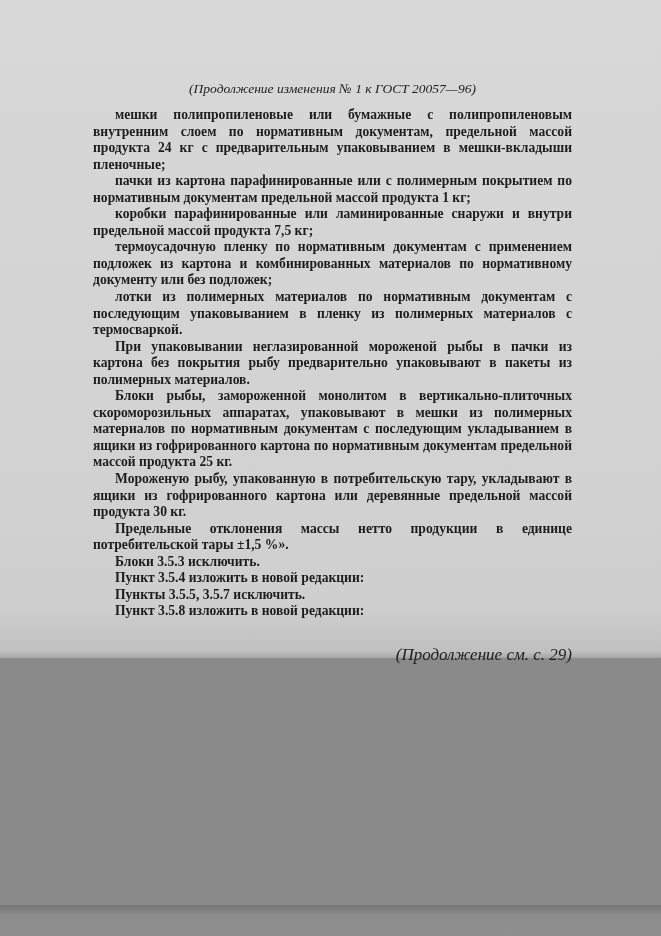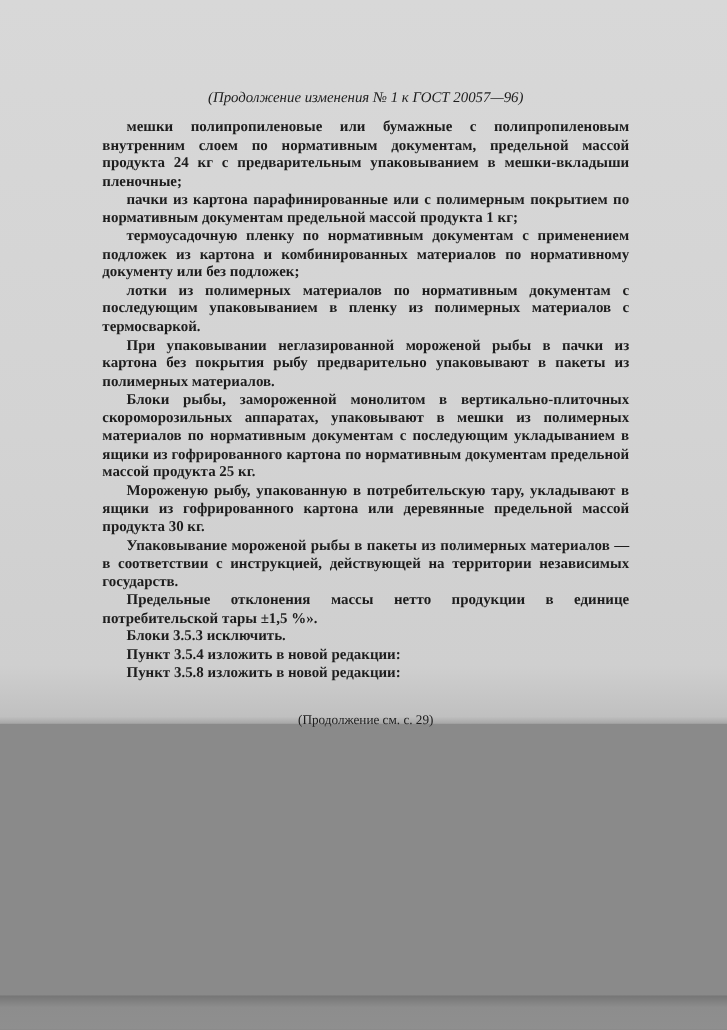--- a/index.html
+++ b/index.html
@@ -50,41 +50,43 @@
     padding: 0;
     text-indent: 22px;
     text-align: justify;
     font-size: 13.6px;
     line-height: 16.55px;
     color: #1d1d1d;
     font-weight: bold;
   }
   .doc-footer {
     margin-top: 26px;
-    text-align: center;
-    font-size: 12px;
+    text-align: right;
+    font-style: italic;
+    font-size: 17px;
     line-height: 17px;
   }
 </style>
 </head>
 <body>
 
 <div class="scan-page">
   <div class="text-column">
     <div class="doc-header">(Продолжение изменения № 1 к ГОСТ 20057—96)</div>
     <div class="doc-body">
       <p>мешки полипропиленовые или бумажные с полипропиленовым внутренним слоем по нормативным документам, предельной массой продукта 24 кг с предварительным упаковыванием в мешки-вкладыши пленочные;</p>
       <p>пачки из картона парафинированные или с полимерным покрытием по нормативным документам предельной массой продукта 1 кг;</p>
+      <p>коробки парафинированные или ламинированные снаружи и внутри предельной массой продукта 7,5 кг;</p>
       <p>термоусадочную пленку по нормативным документам с применением подложек из картона и комбинированных материалов по нормативному документу или без подложек;</p>
       <p>лотки из полимерных материалов по нормативным документам с последующим упаковыванием в пленку из полимерных материалов с термосваркой.</p>
       <p>При упаковывании неглазированной мороженой рыбы в пачки из картона без покрытия рыбу предварительно упаковывают в пакеты из полимерных материалов.</p>
       <p>Блоки рыбы, замороженной монолитом в вертикально-плиточных скороморозильных аппаратах, упаковывают в мешки из полимерных материалов по нормативным документам с последующим укладыванием в ящики из гофрированного картона по нормативным документам предельной массой продукта 25 кг.</p>
       <p>Мороженую рыбу, упакованную в потребительскую тару, укладывают в ящики из гофрированного картона или деревянные предельной массой продукта 30 кг.</p>
-      <p>Упаковывание мороженой рыбы в пакеты из полимерных материалов — в соответствии с инструкцией, действующей на территории независимых государств.</p>
       <p>Предельные отклонения массы нетто продукции в единице потребительской тары ±1,5 %».</p>
       <p>Блоки 3.5.3 исключить.</p>
       <p>Пункт 3.5.4 изложить в новой редакции:</p>
+      <p>Пункты 3.5.5, 3.5.7 исключить.</p>
       <p>Пункт 3.5.8 изложить в новой редакции:</p>
     </div>
     <div class="doc-footer">(Продолжение см. с. 29)</div>
   </div>
 </div>
 <div class="scan-bottom-band"></div>
 
 </body></html>

